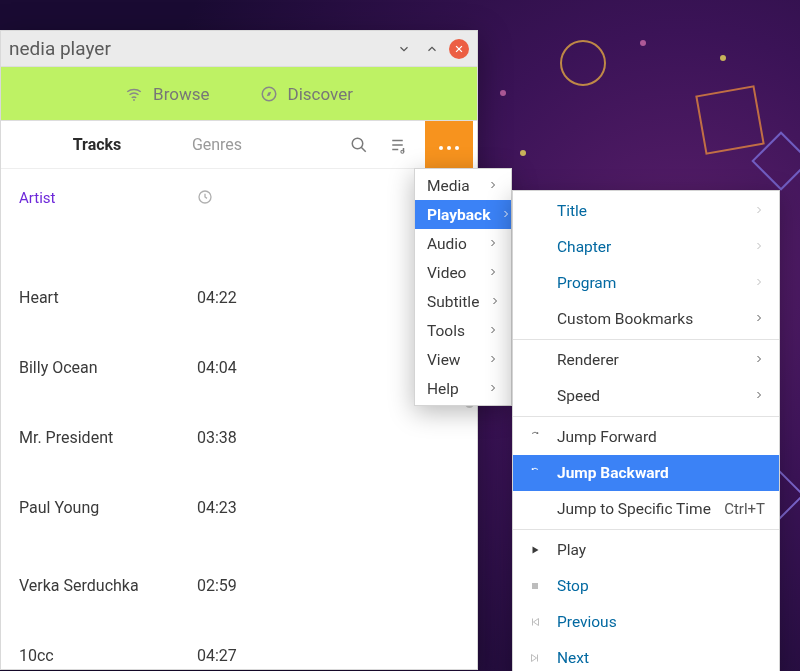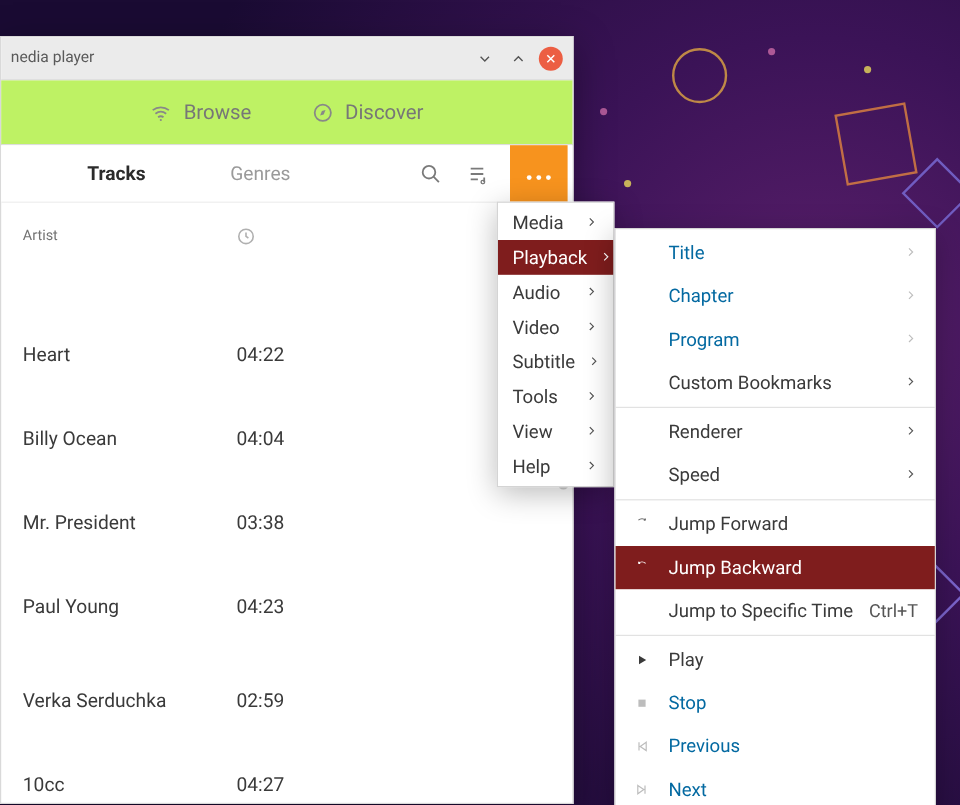--- a/index.html
+++ b/index.html
@@ -28,21 +28,21 @@
   
   .window {
     position:absolute; left:0; top:30px; width:478px; height:640px;
     background:#fff; border:1px solid #d9d9d9;
     box-shadow: 0 8px 30px rgba(0,0,0,.35);
   }
   .titlebar {
     height:36px; background:#ebebeb; display:flex; align-items:center;
     padding:0 8px; border-bottom:1px solid #ddd;
   }
-  .titlebar .title { flex:1; color:#5a5a5a; font-size:13px; }
+  .titlebar .title { flex:1; color:#5a5a5a; font-size:19px; }
   .tb-btn { width:22px; height:22px; display:flex; align-items:center; justify-content:center; margin-left:6px; color:#555; }
   .tb-close { background:#ec5e43; border-radius:50%; color:#fff; width:20px; height:20px; }
   .tb-close svg { width:10px; height:10px; }
   .chev { width:14px; height:14px; }
 
   .topnav {
     height:54px; background:#bef264; display:flex; align-items:center; justify-content:center; gap:50px;
     border-bottom:1px solid #ddd; color:#777;
   }
   .topnav .navitem { display:flex; align-items:center; gap:10px; font-size:17px; }
@@ -54,21 +54,21 @@
     padding: 0 4px 0 36px;
   }
   .tabbar .tab { width:120px; text-align:center; color:#9a9a9a; font-size:16px; }
   .tabbar .tab.active { color:#2b2b2b; font-weight:700; }
   .tabbar .spacer { flex:1; }
   .tabbar .tool { width:40px; height:40px; display:flex; align-items:center; justify-content:center; color:#777; }
   .more-btn { width:48px; height:48px; background:#f7931e; display:flex; align-items:center; justify-content:center; margin-left:6px; }
   .more-dot{width:4px;height:4px;border-radius:50%;background:#fff;display:inline-block;margin:0 2px;}
 
   .listhead {
-    display:flex; padding:20px 18px 14px 18px; color:#737373; font-size:12px;
+    display:flex; padding:20px 18px 14px 18px; color:#6d28d9; font-size:15px;
   }
   .listhead .col-artist { flex:0 0 178px; }
   .listhead .col-dur { width:60px; display:flex; justify-content:flex-start; }
   .clockico { width:16px; height:16px; }
 
   .tracks { padding: 16px 18px 0 18px; }
   .track-row { display:flex; height:70px; align-items:flex-end; color:#3a3a3a; font-size:16px; }
   .track-row .c-artist { flex:0 0 178px; }
   .track-row .c-dur { width:60px; }
 
@@ -76,21 +76,21 @@
   .menu {
     position:absolute; background:#fff; border:1px solid #d4d4d4;
     box-shadow: 0 6px 24px rgba(0,0,0,.28);
     padding:2px 0;
   }
   .menu .mi {
     height:29px; display:flex; align-items:center; padding:0 12px;
     font-size:15.5px; color:#3a3a3a; position:relative; gap:10px;
   }
   .menu .mi .arrow { margin-left:auto; }
-  .menu .mi.highlight { background:#7f1d1d; color:#fff; }
+  .menu .mi.highlight { background:#3b82f6; color:#fff;font-weight:bold; }
   .menu .mi.disabled { color:#0369a1; }
   .menu .sep { height:1px; background:#e2e2e2; margin:2px 0; }
   .menu .mi .micon { width:16px; height:16px; display:flex; align-items:center; justify-content:center; color:#6b6b6b; flex:0 0 16px; }
   .menu .mi.highlight .micon { color:#fff; }
   .arrow svg, .micon svg { width:12px; height:12px; }
   .menu1 { left:414px; top:168px; width:98px; }
   .menu2 { left:512px; top:190px; width:268px; }
   .menu2 .mi { height:36px; padding:0 14px 0 14px; }
   .menu2 .mi .lbl { margin-left:4px; }
   .menu2 .mi .arrow { margin-left:auto; }

